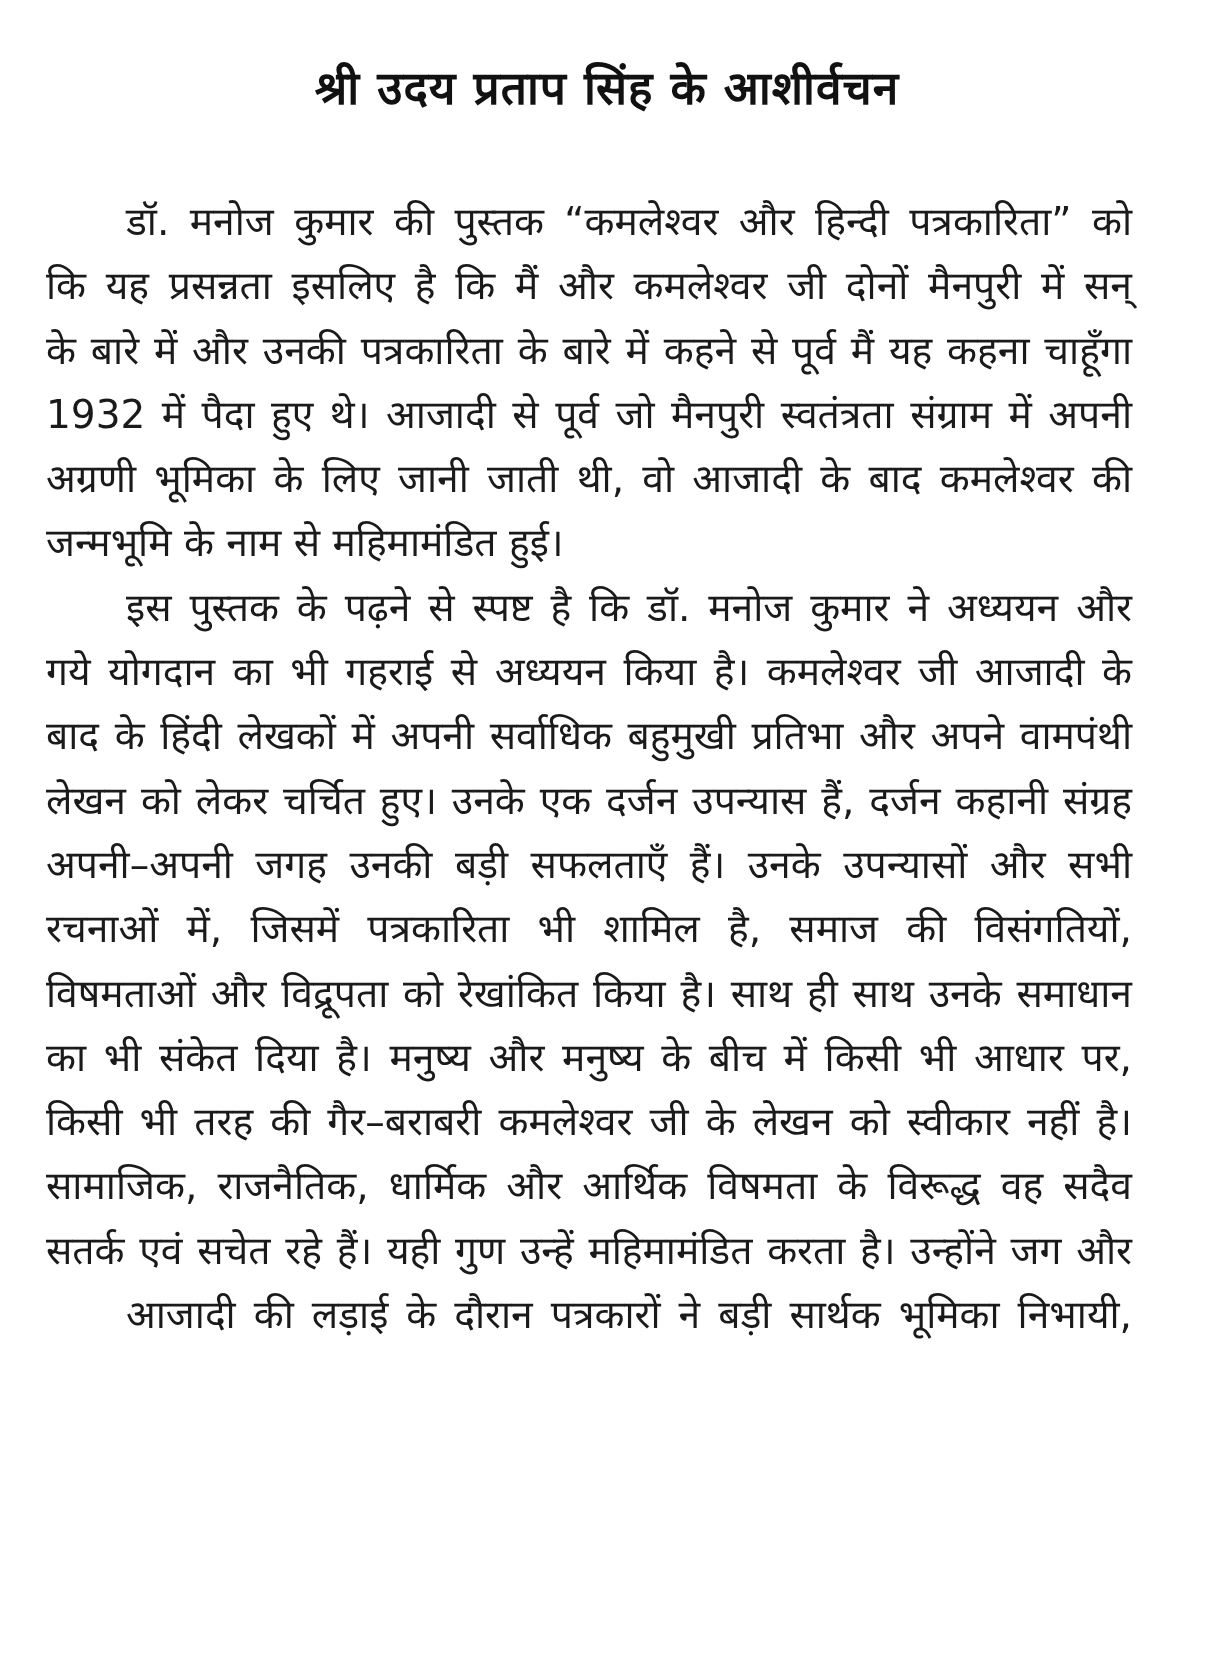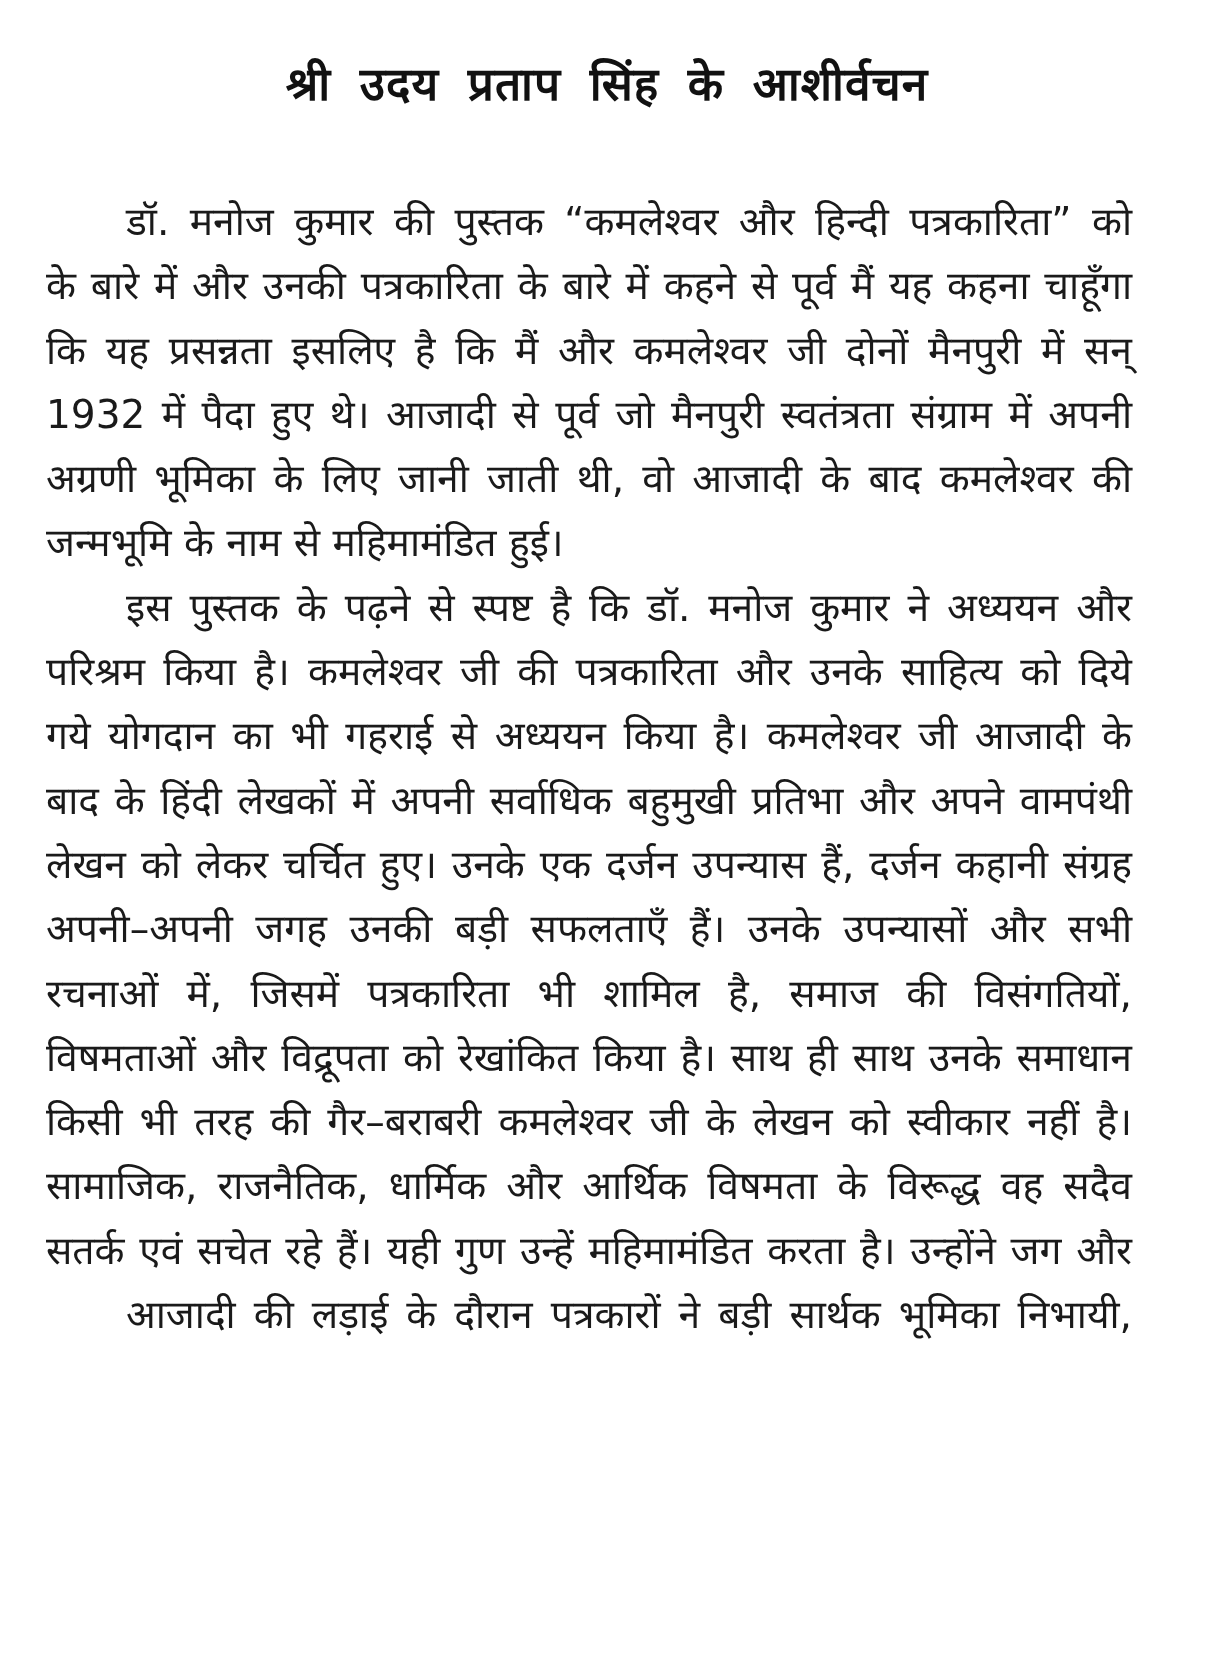--- a/index.html
+++ b/index.html
@@ -26,21 +26,20 @@
       position: absolute;
       left: 0;
       top: 22px;
       width: 1214px;
       text-align: center;
       font-size: 46px;
       font-weight: bold;
       letter-spacing: 1px;
       color: #111111;
       line-height: 70px;
-      font-family: Liberation Mono, monospace;
     }
     .body {
       position: absolute;
       left: 46px;
       top: 190px;
       width: 1086px;
     }
     .line {
       display: block;
       height: 64.3px;
@@ -62,36 +61,36 @@
 <body>
 
 <div class="page">
 
   <h1 class="title">श्री उदय प्रताप सिंह के आशीर्वचन</h1>
 
   <div class="body">
 
     <div>
       <span class="line indent">डॉ. मनोज कुमार की पुस्तक “कमलेश्वर और हिन्दी पत्रकारिता” को</span>
+      <span class="line">कि यह प्रसन्नता इसलिए है कि मैं और कमलेश्वर जी दोनों मैनपुरी में सन्</span>
       <span class="line">के बारे में और उनकी पत्रकारिता के बारे में कहने से पूर्व मैं यह कहना चाहूँगा</span>
-      <span class="line">कि यह प्रसन्नता इसलिए है कि मैं और कमलेश्वर जी दोनों मैनपुरी में सन्</span>
       <span class="line">1932 में पैदा हुए थे। आजादी से पूर्व जो मैनपुरी स्वतंत्रता संग्राम में अपनी</span>
       <span class="line">अग्रणी भूमिका के लिए जानी जाती थी, वो आजादी के बाद कमलेश्वर की</span>
       <span class="line last">जन्मभूमि के नाम से महिमामंडित हुई।</span>
     </div>
 
     <div>
       <span class="line indent">इस पुस्तक के पढ़ने से स्पष्ट है कि डॉ. मनोज कुमार ने अध्ययन और</span>
-      <span class="line">परिश्रम किया है। कमलेश्वर जी की पत्रकारिता और उनके साहित्य को दिये</span>
       <span class="line">गये योगदान का भी गहराई से अध्ययन किया है। कमलेश्वर जी आजादी के</span>
       <span class="line">बाद के हिंदी लेखकों में अपनी सर्वाधिक बहुमुखी प्रतिभा और अपने वामपंथी</span>
       <span class="line">लेखन को लेकर चर्चित हुए। उनके एक दर्जन उपन्यास हैं, दर्जन कहानी संग्रह</span>
       <span class="line">अपनी–अपनी जगह उनकी बड़ी सफलताएँ हैं। उनके उपन्यासों और सभी</span>
       <span class="line">रचनाओं में, जिसमें पत्रकारिता भी शामिल है, समाज की विसंगतियों,</span>
       <span class="line">विषमताओं और विद्रूपता को रेखांकित किया है। साथ ही साथ उनके समाधान</span>
+      <span class="line">का भी संकेत दिया है। मनुष्य और मनुष्य के बीच में किसी भी  आधार पर,</span>
       <span class="line">किसी भी तरह की गैर–बराबरी कमलेश्वर जी के लेखन को स्वीकार नहीं है।</span>
       <span class="line">सामाजिक, राजनैतिक, धार्मिक और आर्थिक विषमता के विरूद्ध वह सदैव</span>
       <span class="line">सतर्क एवं सचेत रहे हैं। यही गुण उन्हें महिमामंडित करता है। उन्होंने जग और</span>
     </div>
 
     <div>
       <span class="line indent">आजादी की लड़ाई के दौरान पत्रकारों ने बड़ी सार्थक भूमिका निभायी,</span>
     </div>
 
   </div>

